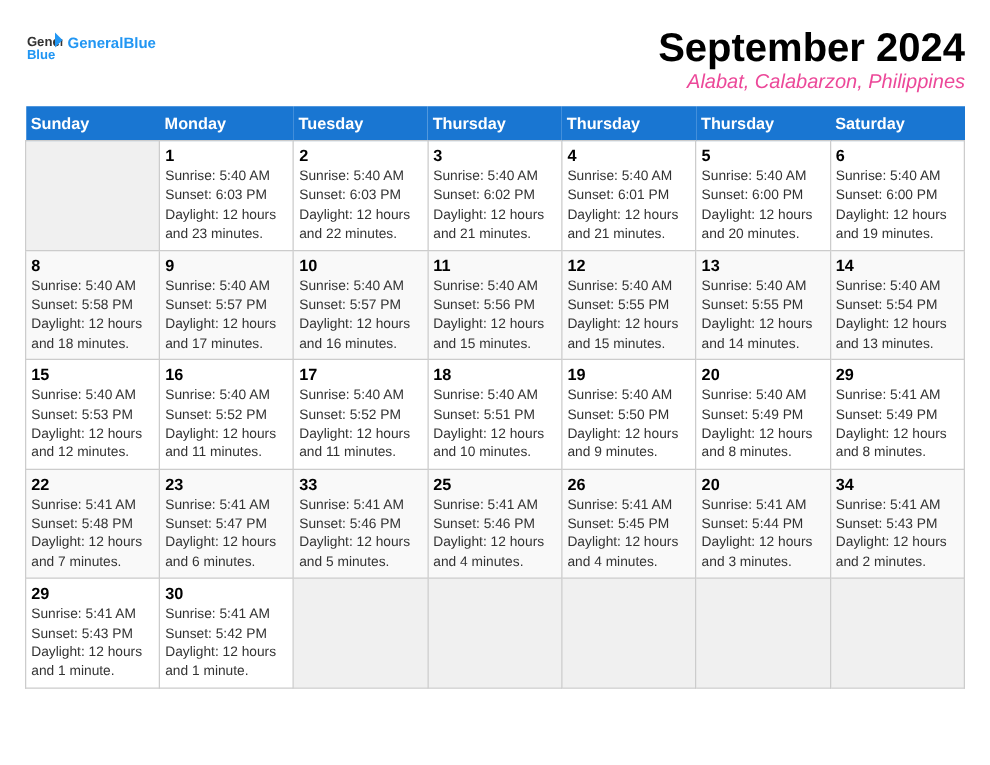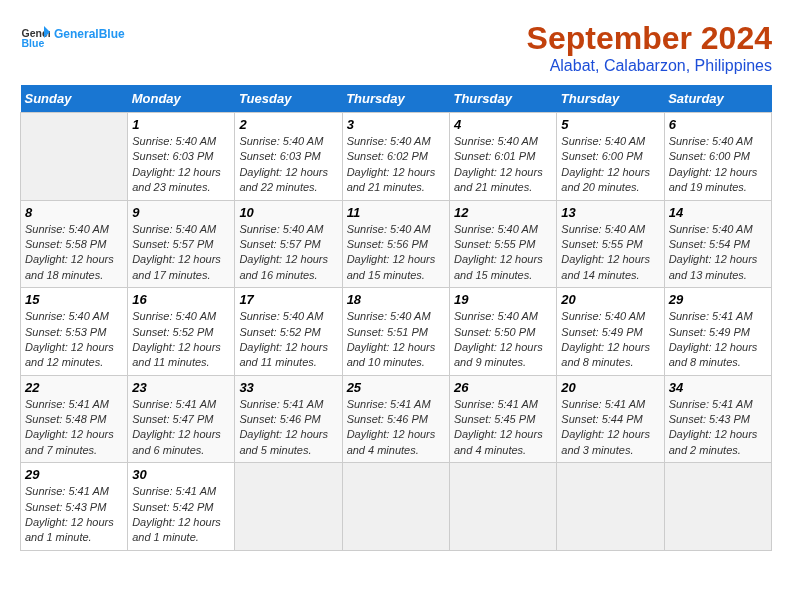--- a/index.html
+++ b/index.html
@@ -31,31 +31,31 @@
     .logo-icon {
       width: 30px;
       height: 30px;
     }
     .title-area {
       text-align: right;
     }
     .main-title {
       font-size: 32px;
       font-weight: bold;
-      color: #c2410c;
+      color: #000000;
     }
     .subtitle {
       font-size: 16px;
-      color: #1d4ed8;
+      color: #ec4899;
+      font-style: italic;
     }
     table {
       width: 100%;
       border-collapse: collapse;
       font-size: 11px;
-      font-style: italic;
     }
     thead tr th {
       background-color: #1976D2;
       color: #fff;
       padding: 6px 4px;
       text-align: left;
       font-size: 13px;
       font-weight: bold;
     }
     tbody tr td {

